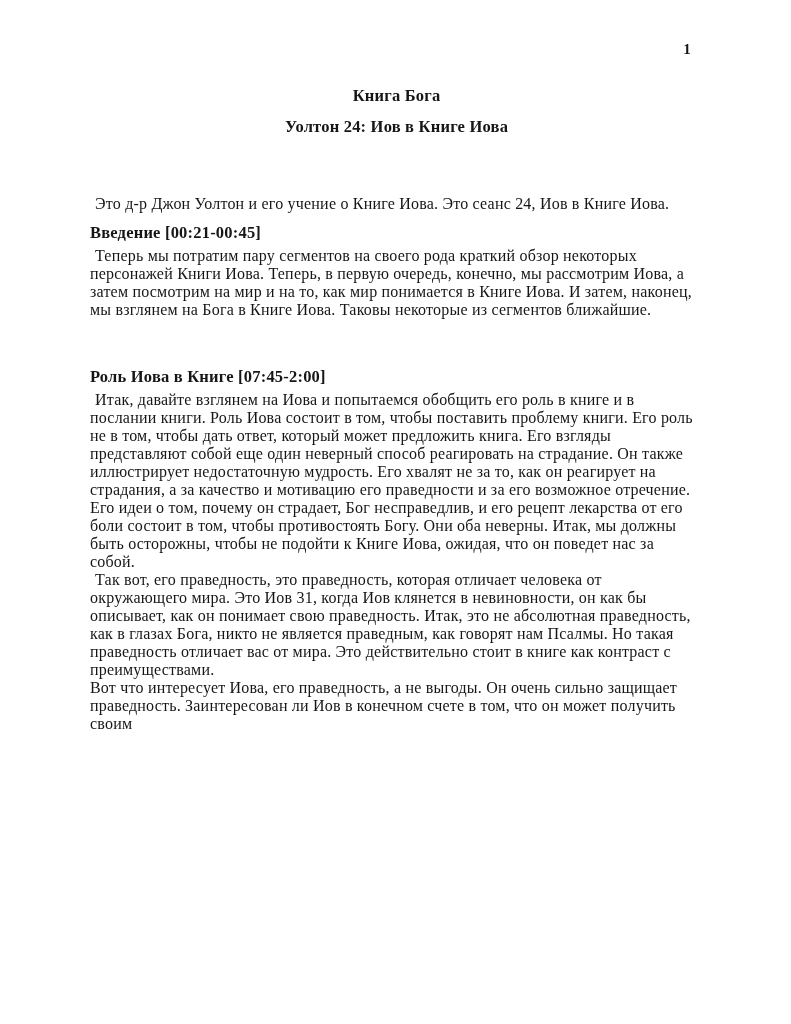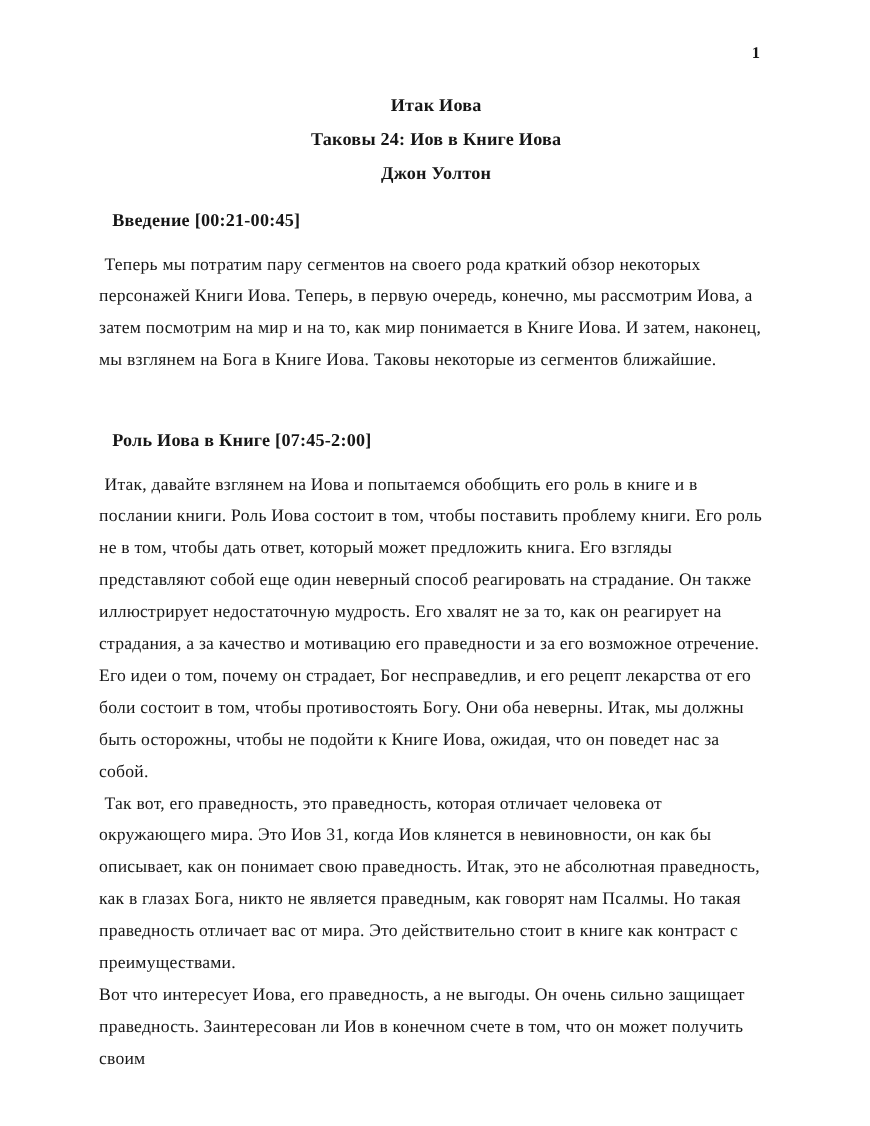--- a/index.html
+++ b/index.html
@@ -41,46 +41,46 @@
   }
   .intro-para {
     margin: 47px 0 0 0;
     line-height: 29px;
     text-indent: 5px;
   }
   .section-heading {
     font-weight: bold;
     font-size: 16.5px;
     line-height: 29px;
-    margin: 12px;
+    margin: 0;
   }
   .section-heading.spaced {
     margin-top: 43px;
   }
   .body-para {
     margin: 0;
-    line-height: 29px;
+    line-height: 18px;
   }
   .body-para.indent {
     text-indent: 5px;
   }
 </style>
 </head>
 <body>
 
 <div class="doc-page">
 
   <div class="page-number">1</div>
 
   <div class="title-block">
-    <div class="title-line">Итак Иова</div>
-    <div class="title-line">Таковы 24: Иов в Книге Иова</div>
-    <div class="title-line">Джон Уолтон</div>
+    <div class="title-line">Книга Бога</div>
+    <div class="title-line">Уолтон 24: Иов в Книге Иова</div>
   </div>
 
+  <p class="intro-para">Это д-р Джон Уолтон и его учение о Книге Иова. Это сеанс 24, Иов в Книге Иова.</p>
 
   <div>
     <h2 class="section-heading">Введение [00:21-00:45]</h2>
     <p class="body-para indent">Теперь мы потратим пару сегментов на своего рода краткий обзор некоторых персонажей Книги Иова. Теперь, в первую очередь, конечно, мы рассмотрим Иова, а затем посмотрим на мир и на то, как мир понимается в Книге Иова. И затем, наконец, мы взглянем на Бога в Книге Иова. Таковы некоторые из сегментов ближайшие.</p>
   </div>
 
   <div>
     <h2 class="section-heading spaced">Роль Иова в Книге [07:45-2:00]</h2>
     <p class="body-para indent">Итак, давайте взглянем на Иова и попытаемся обобщить его роль в книге и в послании книги. Роль Иова состоит в том, чтобы поставить проблему книги. Его роль не в том, чтобы дать ответ, который может предложить книга. Его взгляды представляют собой еще один неверный способ реагировать на страдание. Он также иллюстрирует недостаточную мудрость. Его хвалят не за то, как он реагирует на страдания, а за качество и мотивацию его праведности и за его возможное отречение. Его идеи о том, почему он страдает, Бог несправедлив, и его рецепт лекарства от его боли состоит в том, чтобы противостоять Богу. Они оба неверны. Итак, мы должны быть осторожны, чтобы не подойти к Книге Иова, ожидая, что он поведет нас за собой.</p>
   </div>

